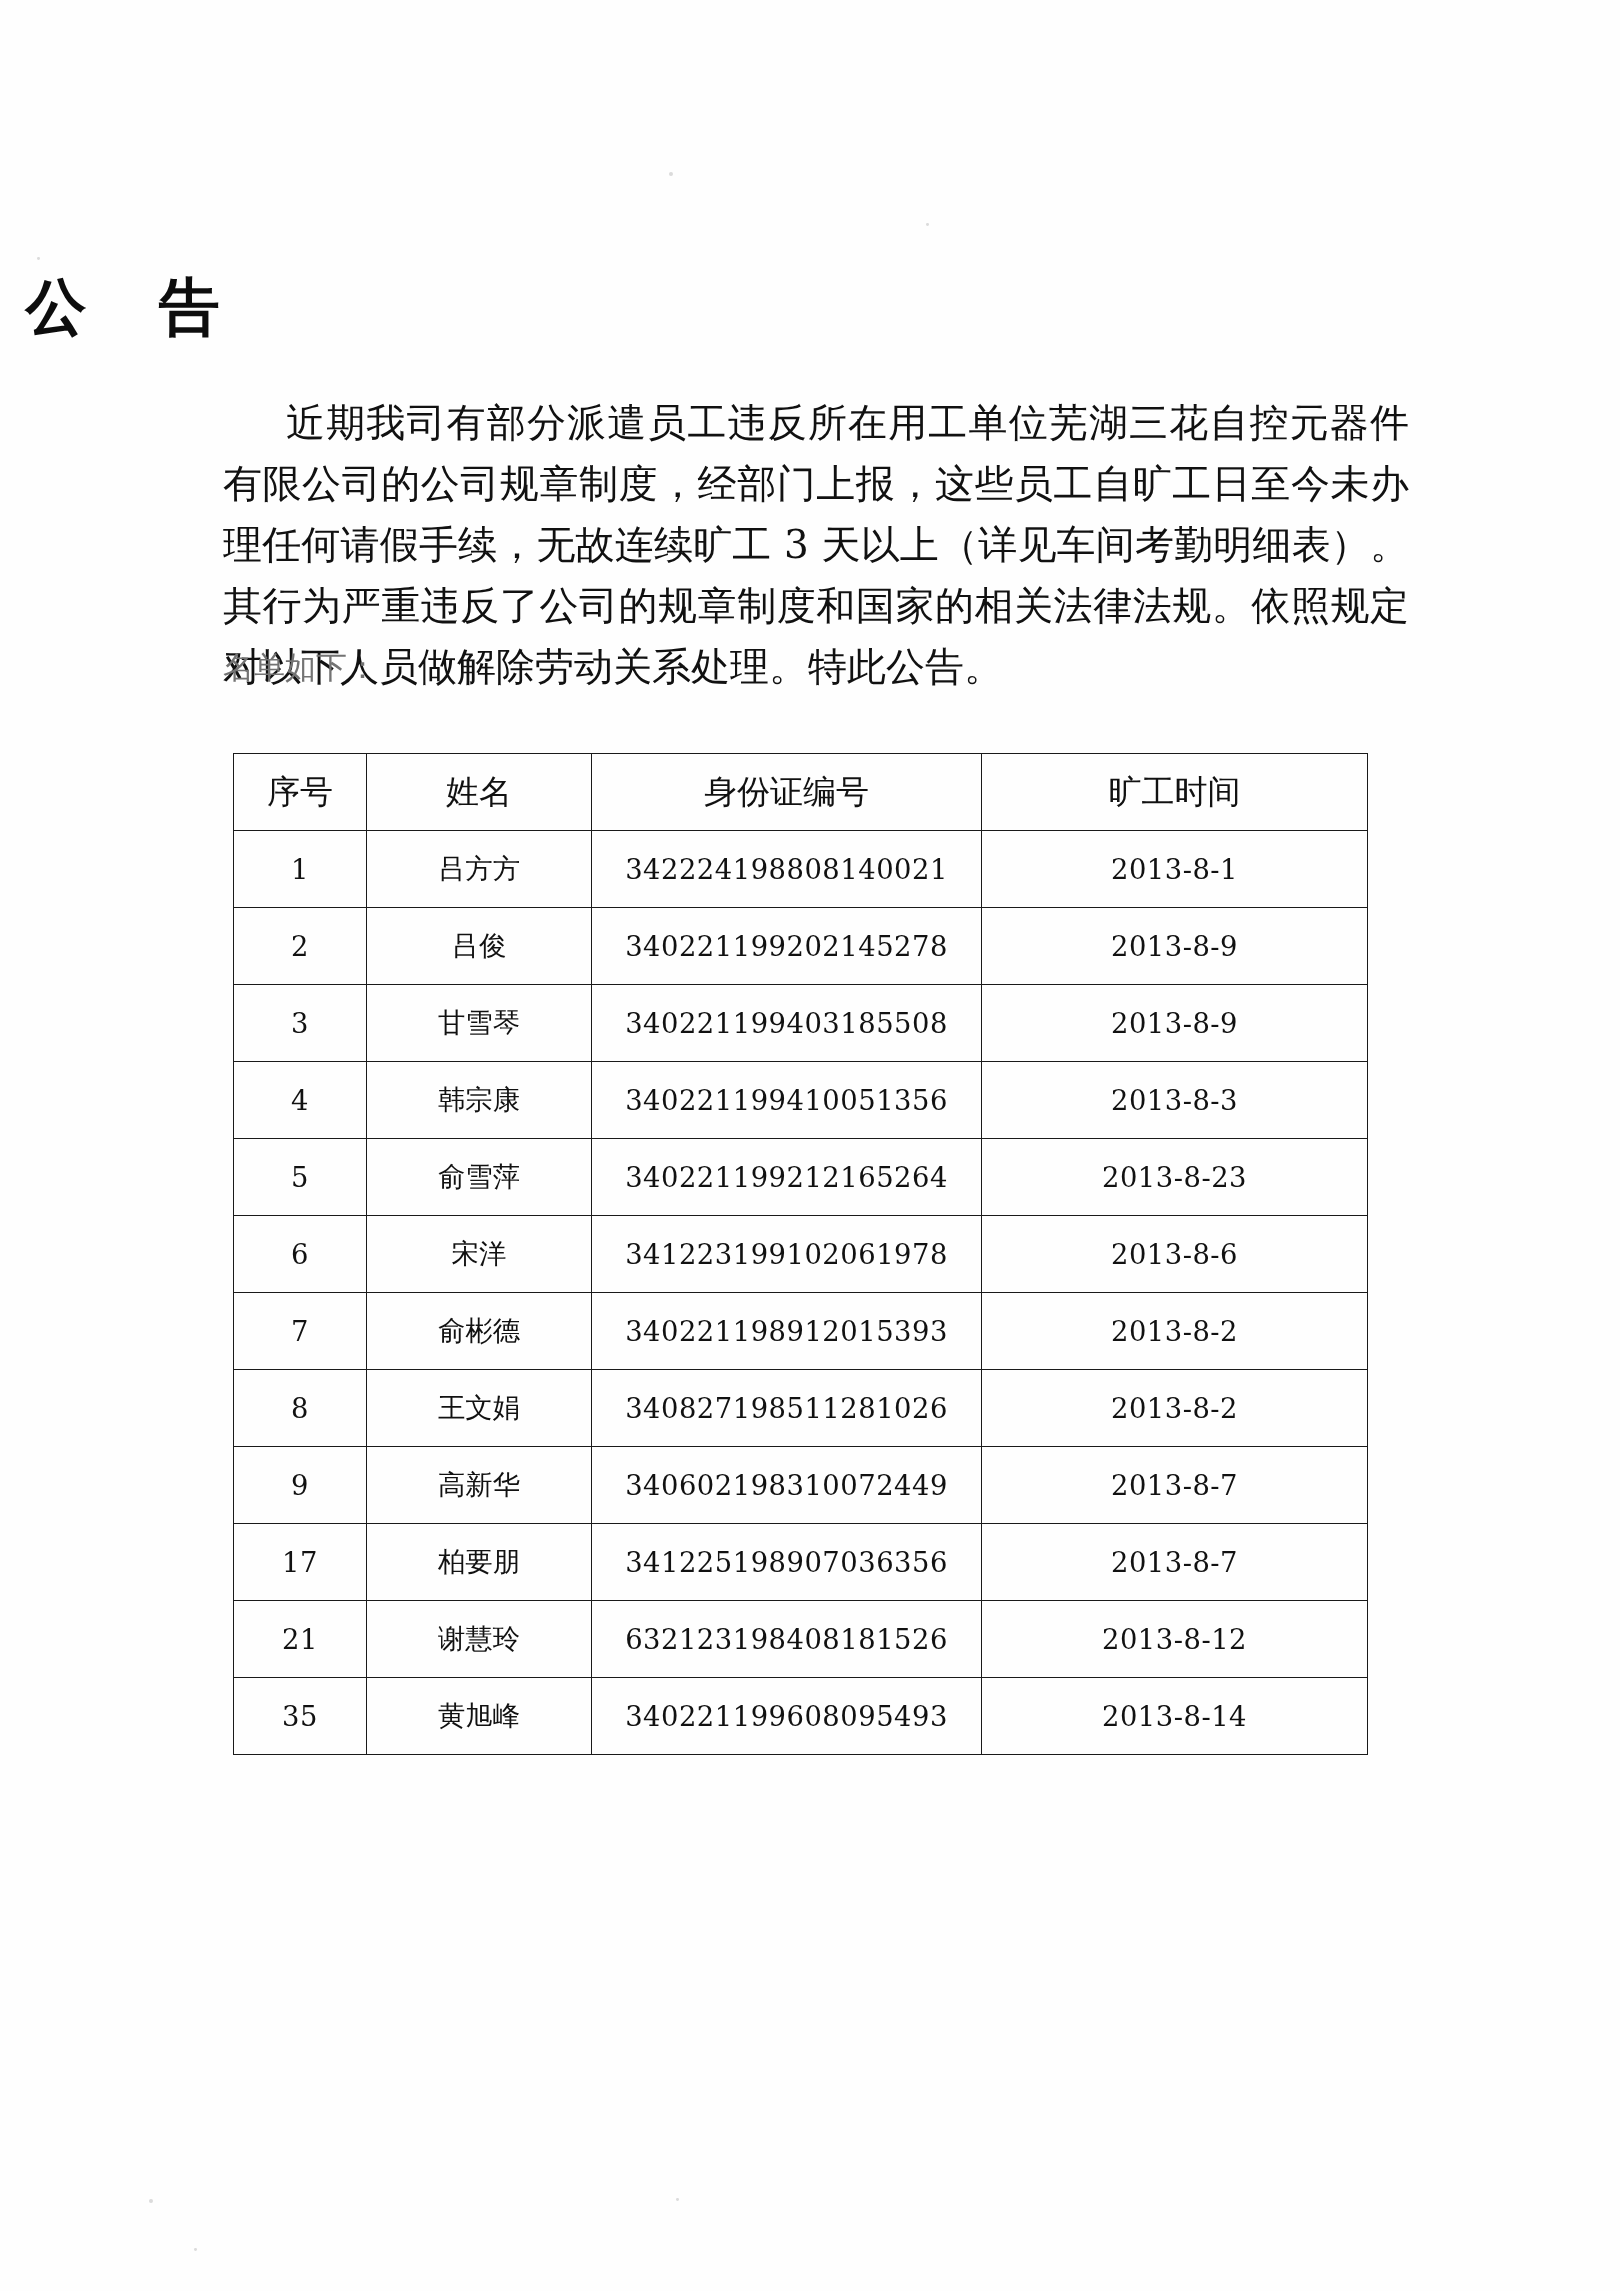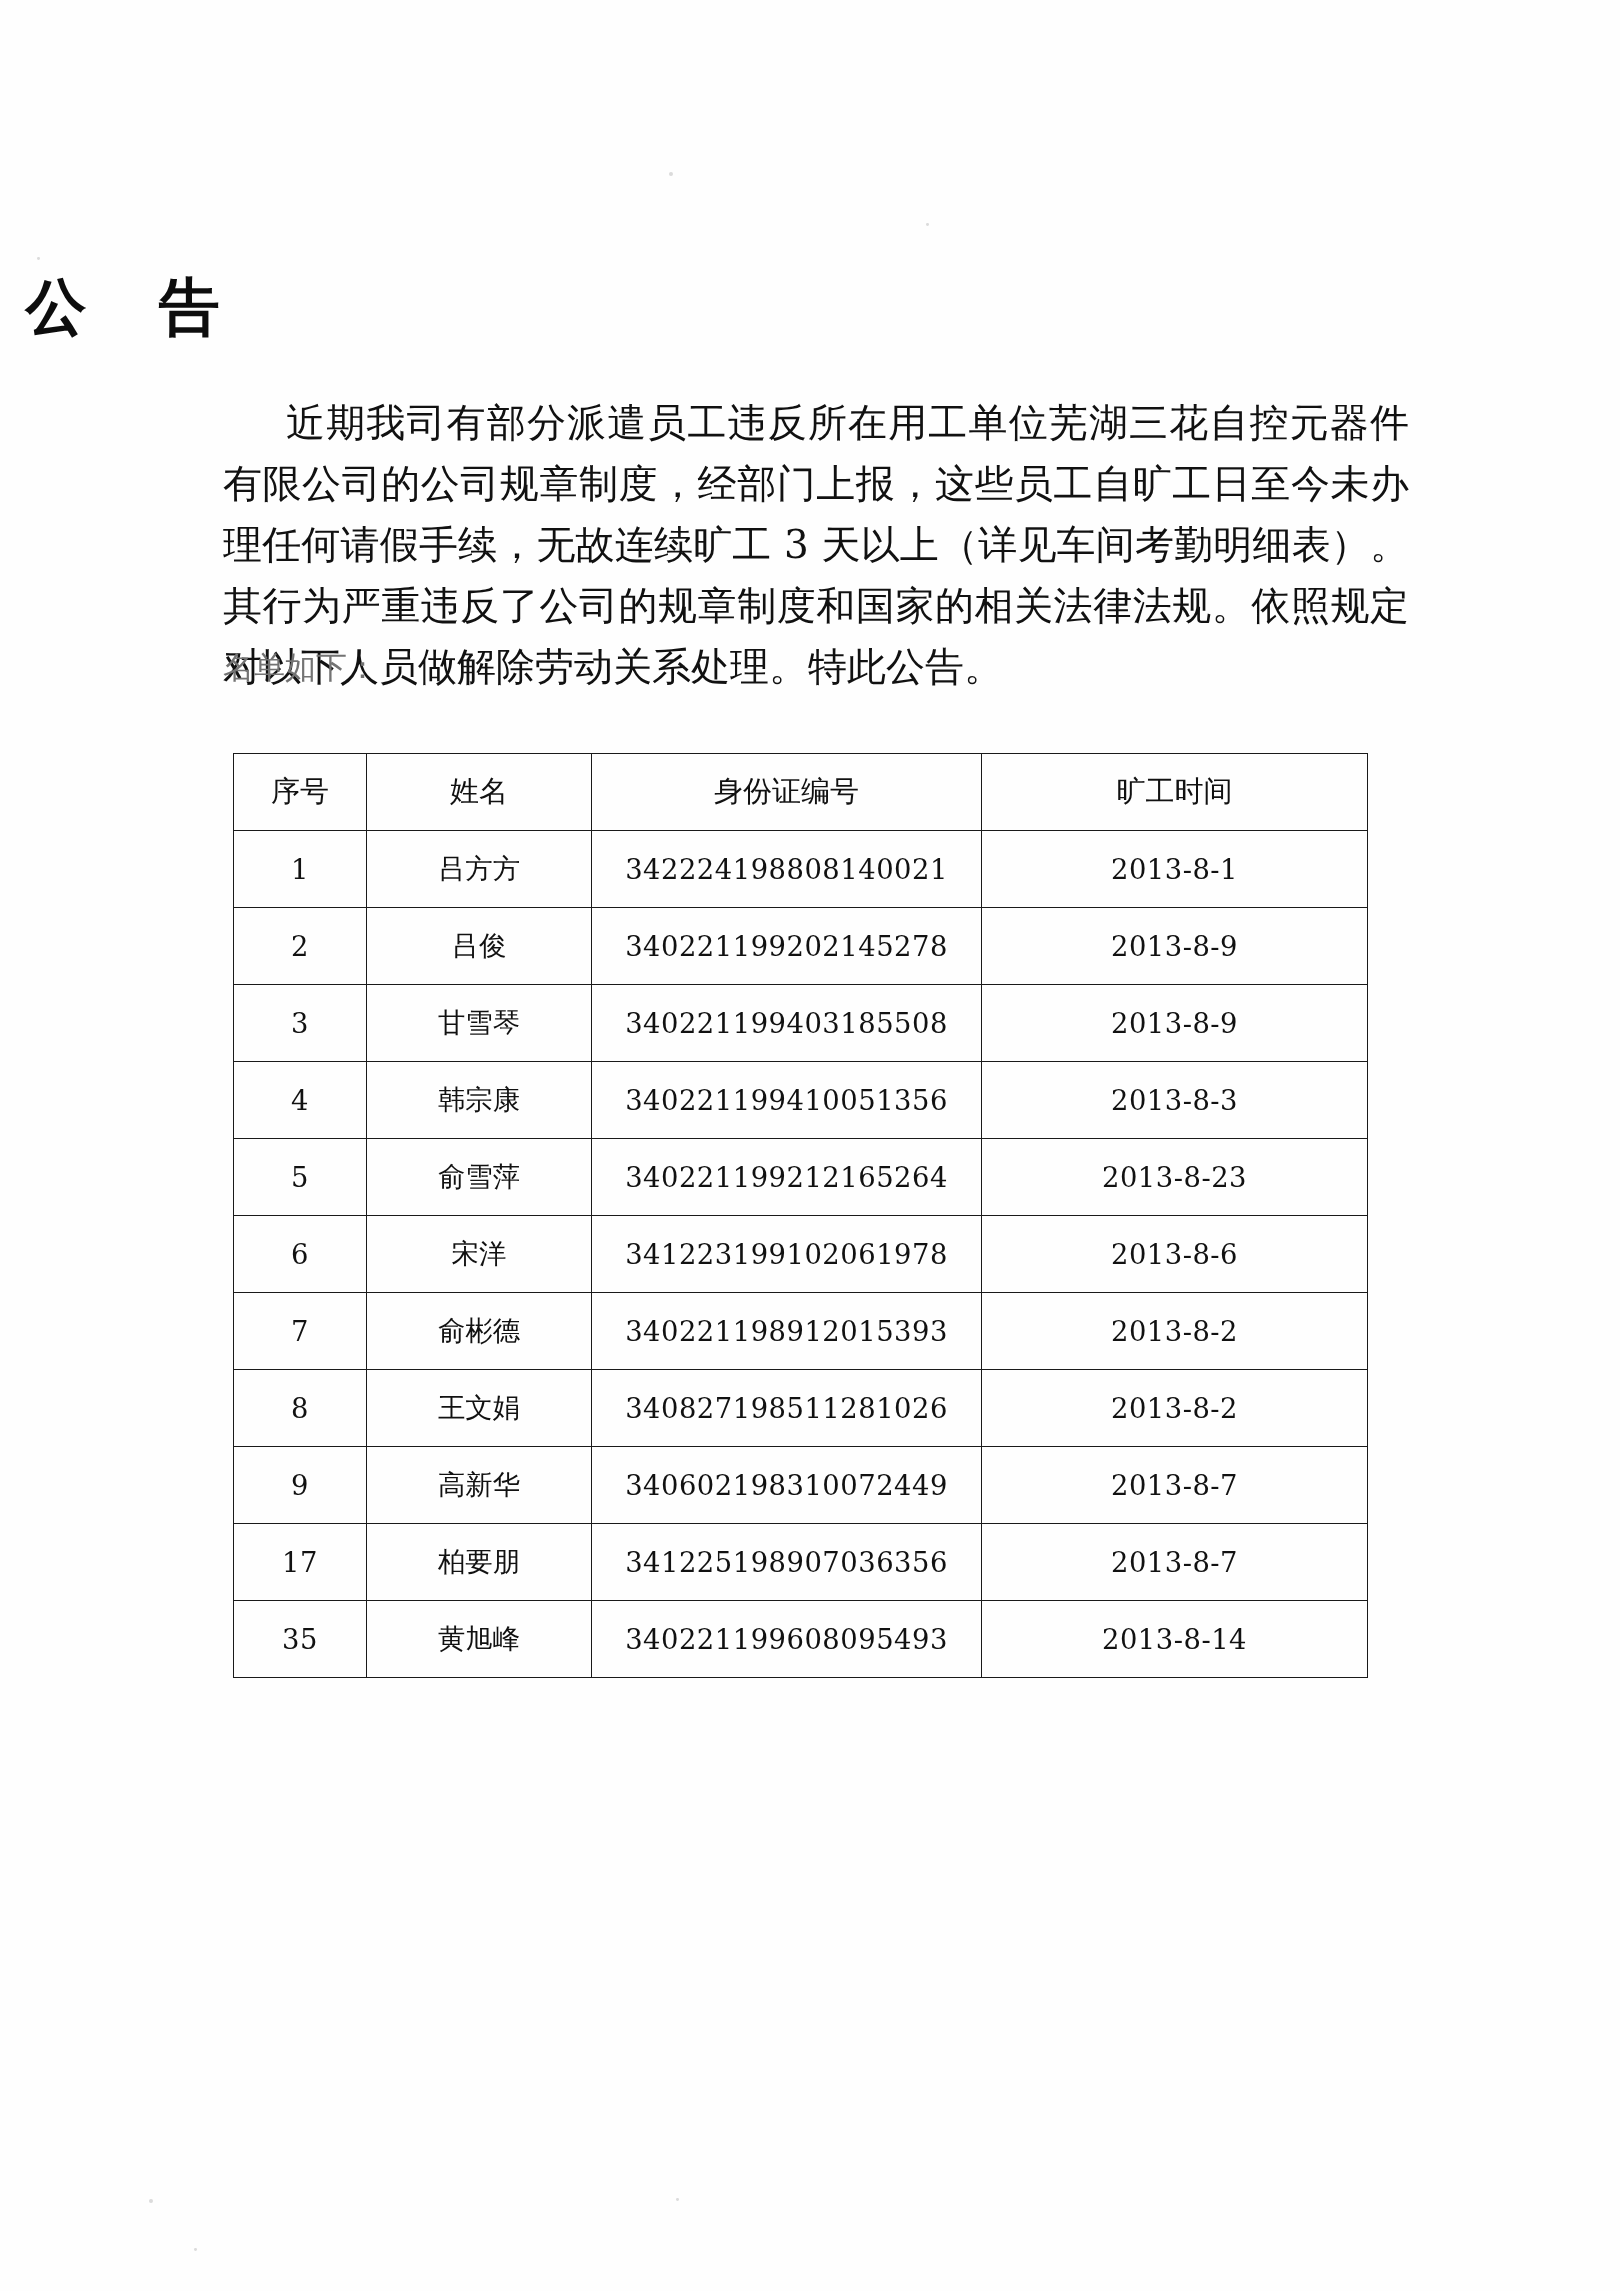--- a/index.html
+++ b/index.html
@@ -77,21 +77,21 @@
     border: 1px solid #1a1a1a;
     height: 74px;
     text-align: center;
     vertical-align: middle;
     font-size: 27.4px;
     font-weight: normal;
     color: #111111;
     font-family: "DejaVu Serif", "Liberation Serif", serif;
   }
   table.names thead td {
-    font-size: 29px;
+    font-size: 33px;
   }
   .col-idx { width: 133px; }
   .col-name { width: 225px; }
   .col-id { width: 390px; }
   .col-date { width: 386px; }
   .cell-num {
     font-family: "DejaVu Serif", "Liberation Serif", serif;
     letter-spacing: 0.5px;
   }
 </style>
@@ -185,20 +185,26 @@
         <td class="cell-num">340602198310072449</td>
         <td class="cell-num">2013-8-7</td>
       </tr>
       <tr>
         <td class="cell-num">17</td>
         <td>柏要朋</td>
         <td class="cell-num">341225198907036356</td>
         <td class="cell-num">2013-8-7</td>
       </tr>
       <tr>
+        <td class="cell-num">21</td>
+        <td>谢慧玲</td>
+        <td class="cell-num">632123198408181526</td>
+        <td class="cell-num">2013-8-12</td>
+      </tr>
+      <tr>
         <td class="cell-num">35</td>
         <td>黄旭峰</td>
         <td class="cell-num">340221199608095493</td>
         <td class="cell-num">2013-8-14</td>
       </tr>
     </tbody>
   </table>
 
 </div>
 

